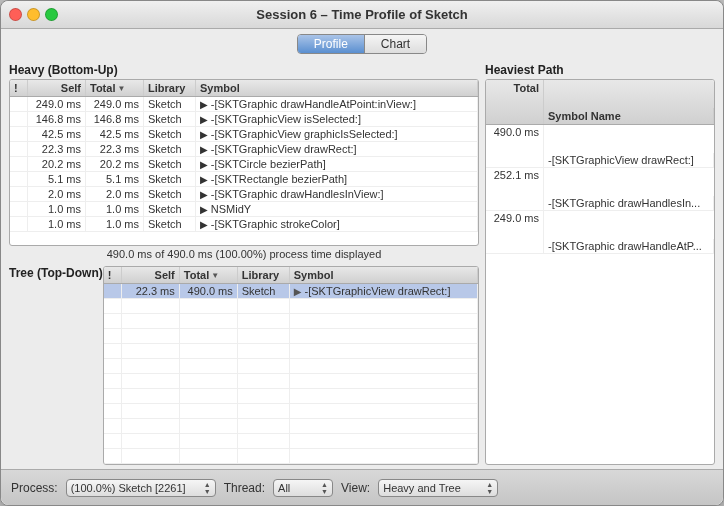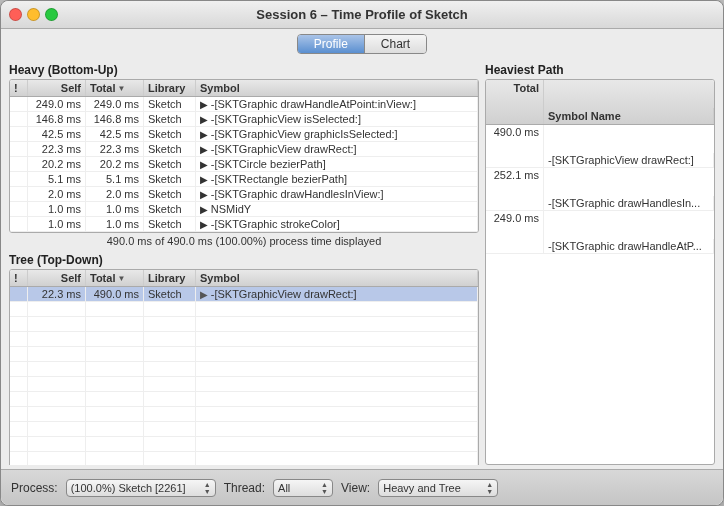--- a/index.html
+++ b/index.html
@@ -247,21 +247,21 @@
     .heavy-section {
       flex: 1;
       display: flex;
       flex-direction: column;
       max-height: 52%;
     }
 
     .tree-section {
       flex: 1;
       display: flex;
-      flex-direction: column;
+      flex-direction: row;
     }
 
     .table-wrapper {
       position: relative;
       flex: 1;
       overflow: hidden;
     }
   </style>
 </head>
 <body>

